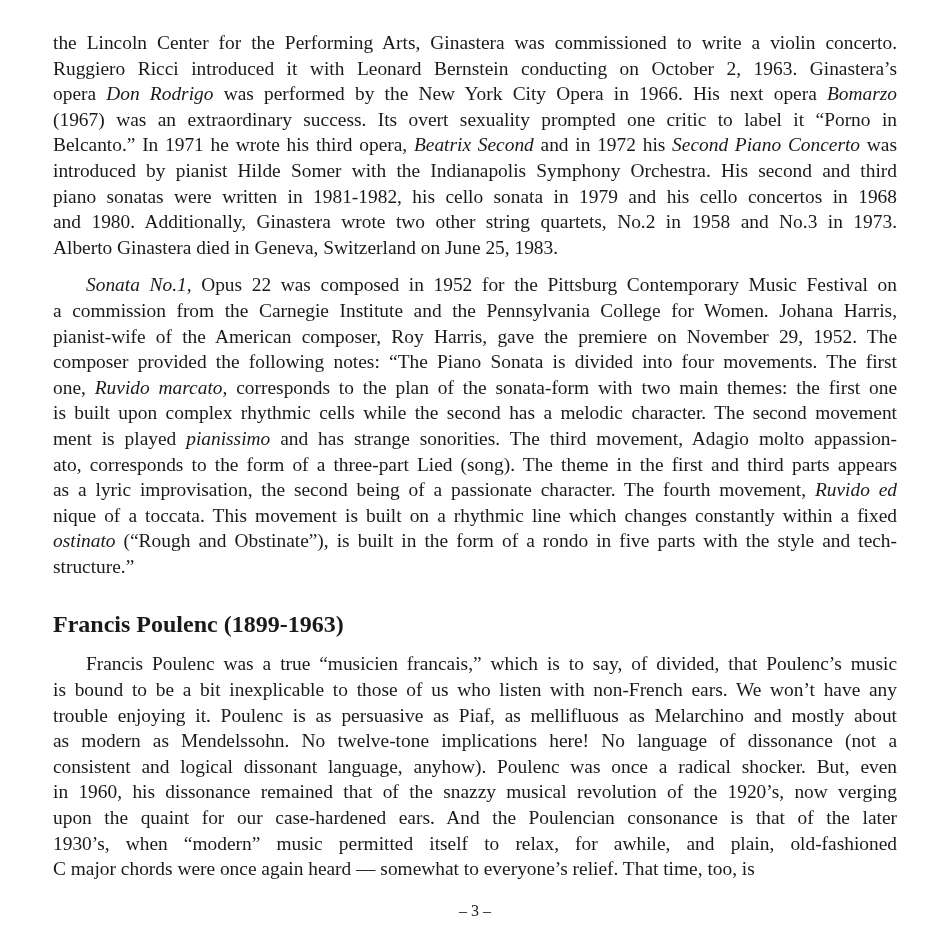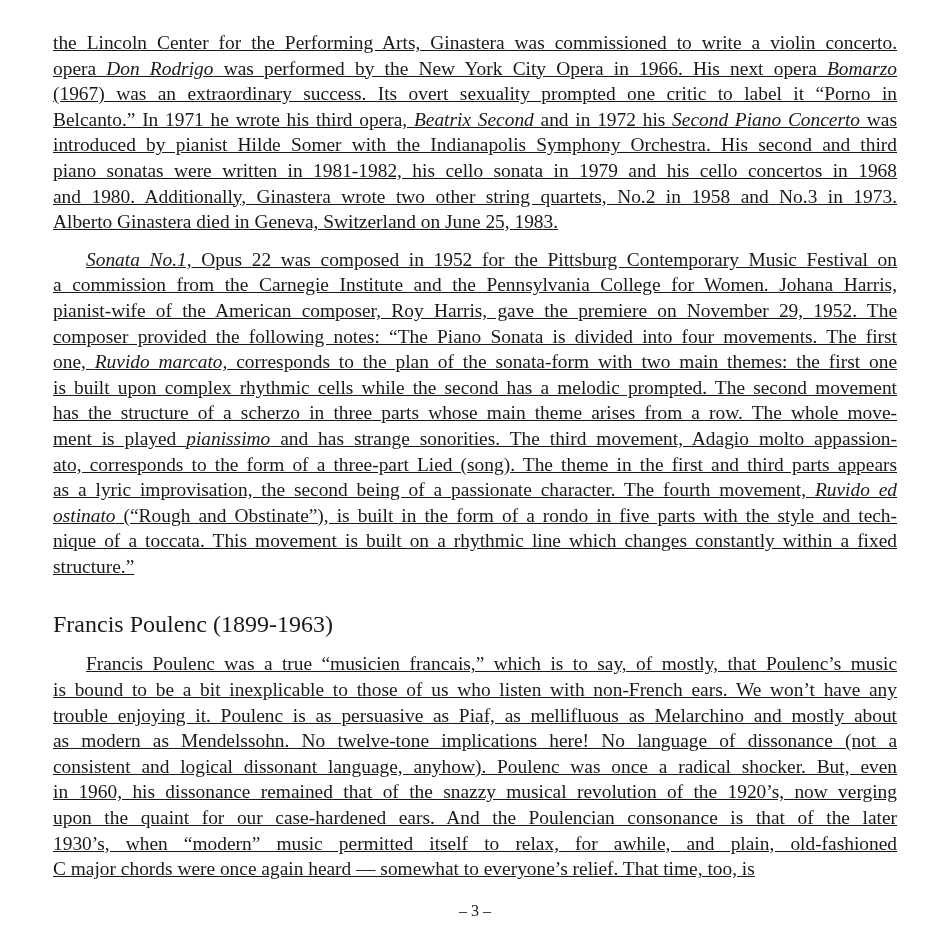--- a/index.html
+++ b/index.html
@@ -4,67 +4,67 @@
 <style>
   html, body { margin: 0; padding: 0; background: #ffffff; }
   body { width: 950px; height: 942px; position: relative; overflow: hidden; }
   .page {
     position: absolute; left: 53px; top: 30px; width: 844px;
     font-family: "Liberation Serif", "DejaVu Serif", serif;
     color: #1a1a1a; font-size: 19.4px; line-height: 25.6px;
   }
   .line {
     display: block; text-align: justify; text-align-last: justify;
-    white-space: nowrap; height: 25.6px; overflow: visible; text-decoration: underline;
+    white-space: nowrap; height: 25.6px; overflow: visible;
   }
   .line.last { text-align-last: left; }
   .line.indent { padding-left: 33px; margin-top: 12px; }
   .para { margin: 0; }
   .heading {
     font-size: 24px; line-height: 30px; margin-top: 30px; margin-bottom: 0;
-    font-weight: normal; color: #1a1a1a;
+    font-weight: bold; color: #1a1a1a;
   }
   .folio {
     position: absolute; left: 0; width: 950px; top: 902px; text-align: center;
     font-family: "Liberation Serif", serif; font-size: 16px; color: #1a1a1a;
   }
   i { font-style: italic; }
 </style>
 </head>
 <body>
 
 <div class="page">
   <div class="para" id="p1">
       <span class="line">the Lincoln Center for the Performing Arts, Ginastera was commissioned to write a violin concerto.</span>
+      <span class="line">Ruggiero Ricci introduced it with Leonard Bernstein conducting on October 2, 1963. Ginastera’s</span>
       <span class="line">opera <i>Don Rodrigo</i> was performed by the New York City Opera in 1966. His next opera <i>Bomarzo</i></span>
       <span class="line">(1967) was an extraordinary success. Its overt sexuality prompted one critic to label it “Porno in</span>
       <span class="line">Belcanto.” In 1971 he wrote his third opera, <i>Beatrix Second</i> and in 1972 his <i>Second Piano Concerto</i> was</span>
       <span class="line">introduced by pianist Hilde Somer with the Indianapolis Symphony Orchestra. His second and third</span>
       <span class="line">piano sonatas were written in 1981-1982, his cello sonata in 1979 and his cello concertos in 1968</span>
       <span class="line">and 1980. Additionally, Ginastera wrote two other string quartets, No.2 in 1958 and No.3 in 1973.</span>
       <span class="line last">Alberto Ginastera died in Geneva, Switzerland on June 25, 1983.</span>
     </div>
   <div class="para" id="p2">
       <span class="line indent"><i>Sonata No.1,</i> Opus 22 was composed in 1952 for the Pittsburg Contemporary Music Festival on</span>
       <span class="line">a commission from the Carnegie Institute and the Pennsylvania College for Women. Johana Harris,</span>
       <span class="line">pianist-wife of the American composer, Roy Harris, gave the premiere on November 29, 1952. The</span>
       <span class="line">composer provided the following notes: “The Piano Sonata is divided into four movements. The first</span>
       <span class="line">one, <i>Ruvido marcato,</i> corresponds to the plan of the sonata-form with two main themes: the first one</span>
-      <span class="line">is built upon complex rhythmic cells while the second has a melodic prompted. The second movement</span>
-      <span class="line">has the structure of a scherzo in three parts whose main theme arises from a row. The whole move-</span>
+      <span class="line">is built upon complex rhythmic cells while the second has a melodic character. The second movement</span>
       <span class="line">ment is played <i>pianissimo</i> and has strange sonorities. The third movement, Adagio molto appassion-</span>
       <span class="line">ato, corresponds to the form of a three-part Lied (song). The theme in the first and third parts appears</span>
       <span class="line">as a lyric improvisation, the second being of a passionate character. The fourth movement, <i>Ruvido ed</i></span>
+      <span class="line">nique of a toccata. This movement is built on a rhythmic line which changes constantly within a fixed</span>
       <span class="line"><i>ostinato</i> (“Rough and Obstinate”), is built in the form of a rondo in five parts with the style and tech-</span>
-      <span class="line">nique of a toccata. This movement is built on a rhythmic line which changes constantly within a fixed</span>
       <span class="line last">structure.”</span>
     </div>
   <h2 class="heading">Francis Poulenc (1899-1963)</h2>
   <div class="para" id="p3">
-      <span class="line indent">Francis Poulenc was a true “musicien francais,” which is to say, of mostly, that Poulenc’s music</span>
+      <span class="line indent">Francis Poulenc was a true “musicien francais,” which is to say, of divided, that Poulenc’s music</span>
       <span class="line">is bound to be a bit inexplicable to those of us who listen with non-French ears. We won’t have any</span>
       <span class="line">trouble enjoying it. Poulenc is as persuasive as Piaf, as mellifluous as Melarchino and mostly about</span>
       <span class="line">as modern as Mendelssohn. No twelve-tone implications here! No language of dissonance (not a</span>
       <span class="line">consistent and logical dissonant language, anyhow). Poulenc was once a radical shocker. But, even</span>
       <span class="line">in 1960, his dissonance remained that of the snazzy musical revolution of the 1920’s, now verging</span>
       <span class="line">upon the quaint for our case-hardened ears. And the Poulencian consonance is that of the later</span>
       <span class="line">1930’s, when “modern” music permitted itself to relax, for awhile, and plain, old-fashioned</span>
       <span class="line last">C major chords were once again heard — somewhat to everyone’s relief. That time, too, is</span>
     </div>
 </div>

